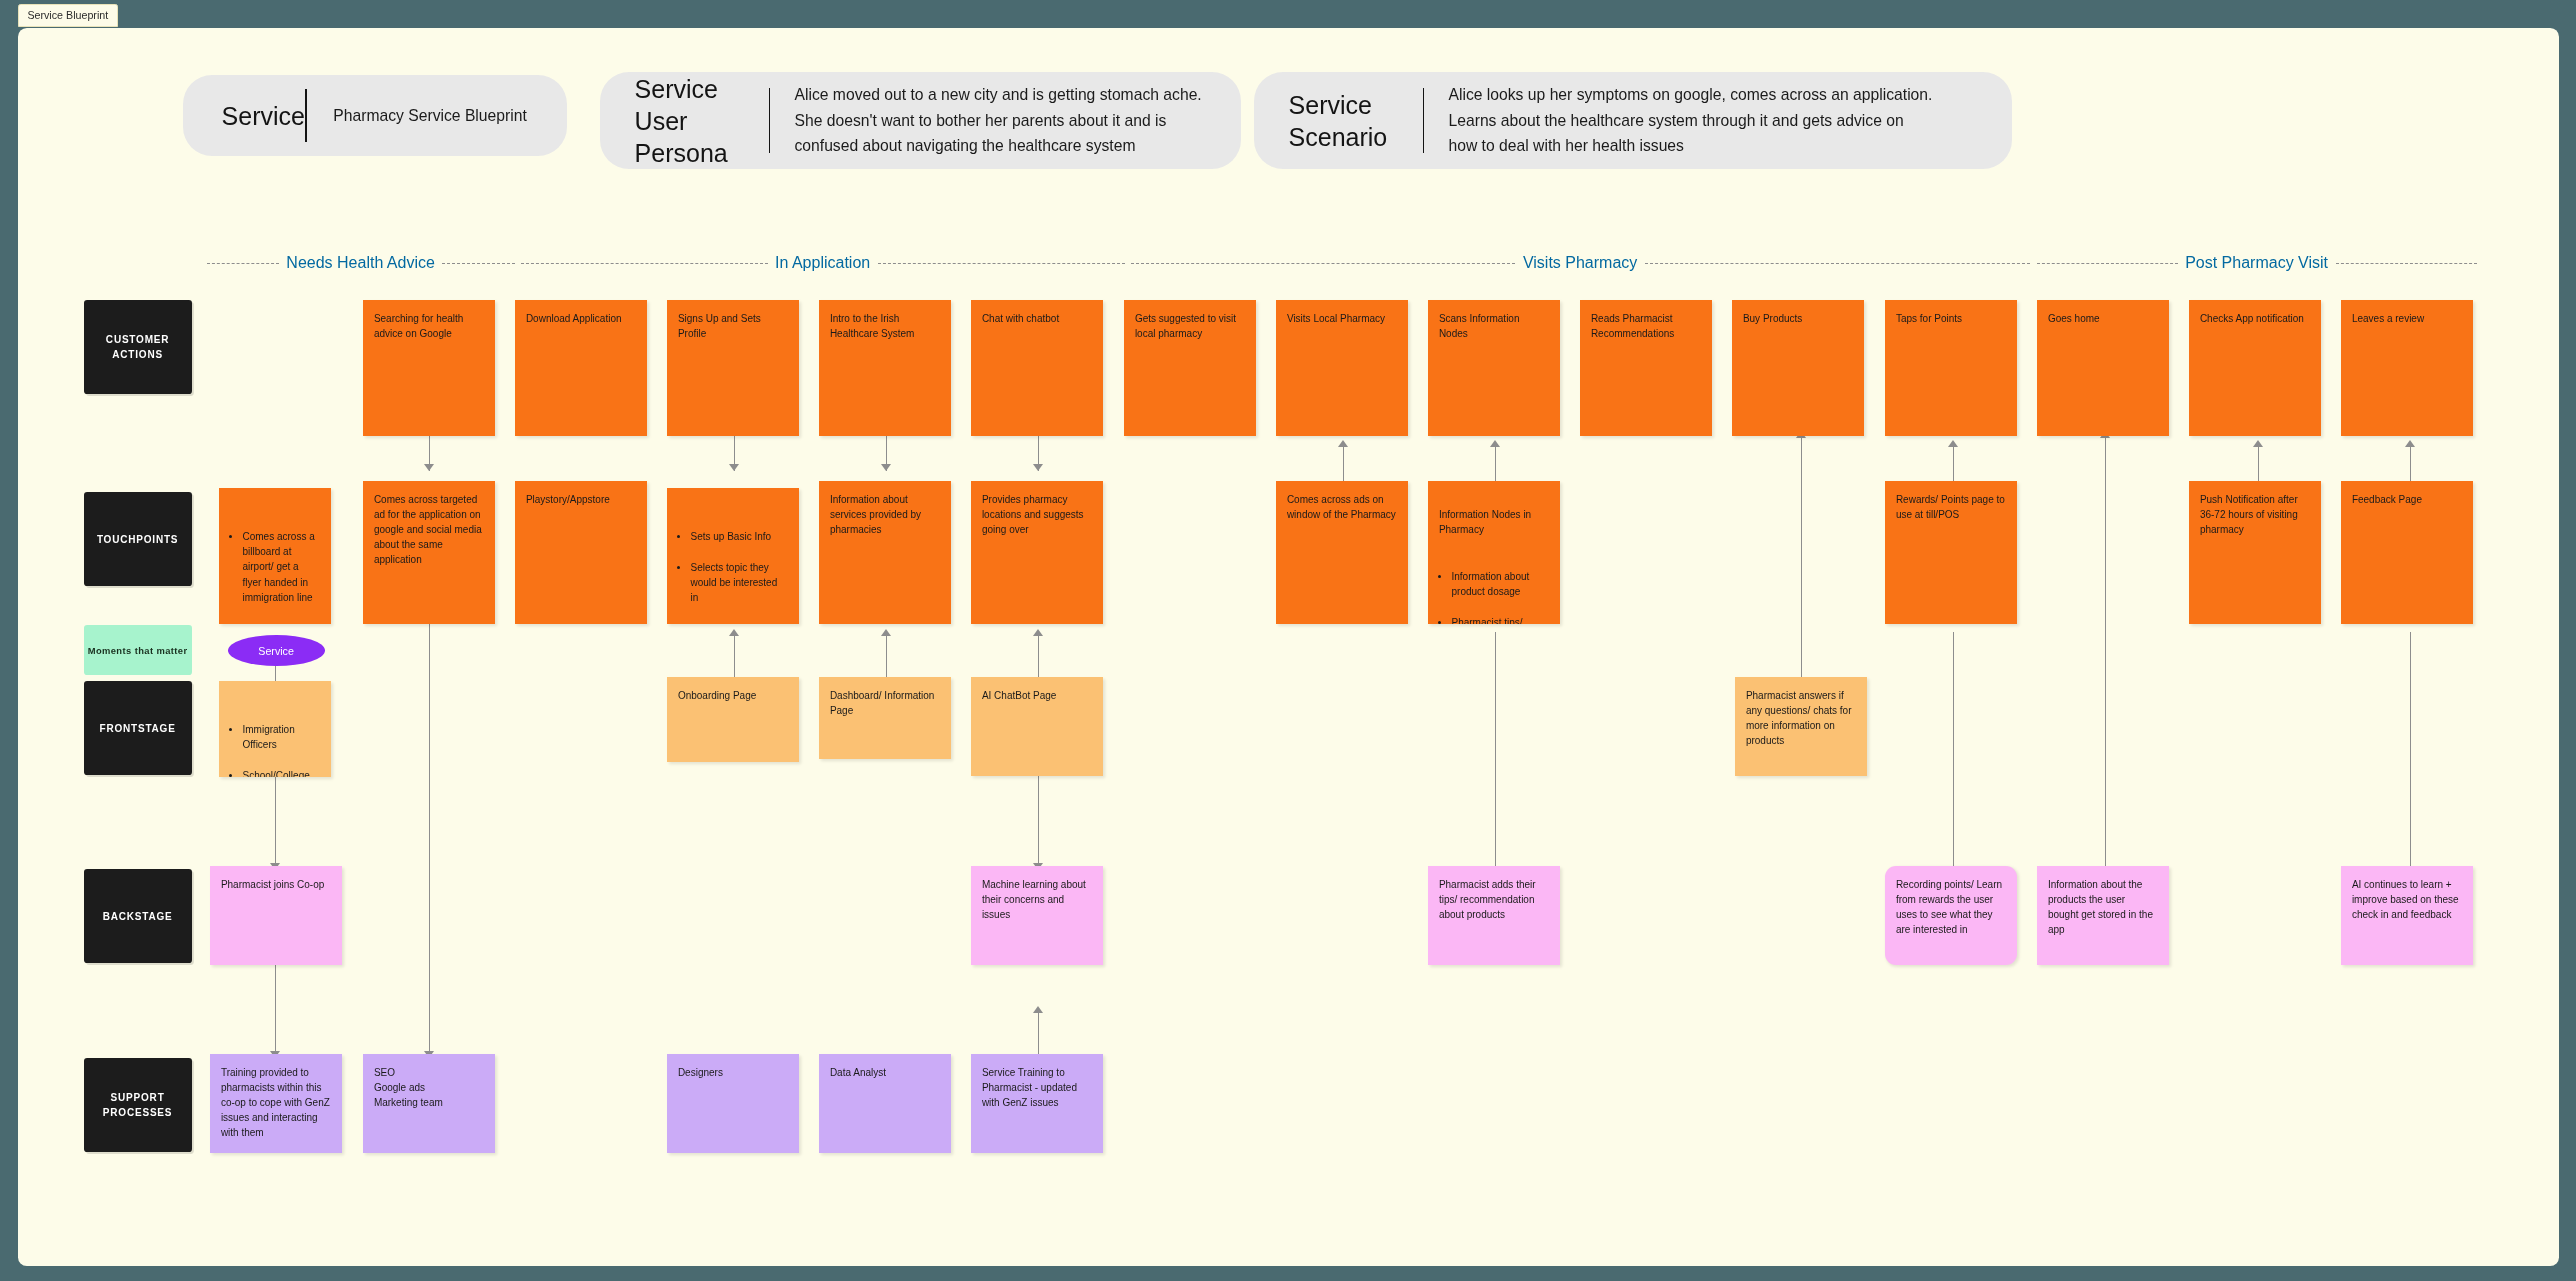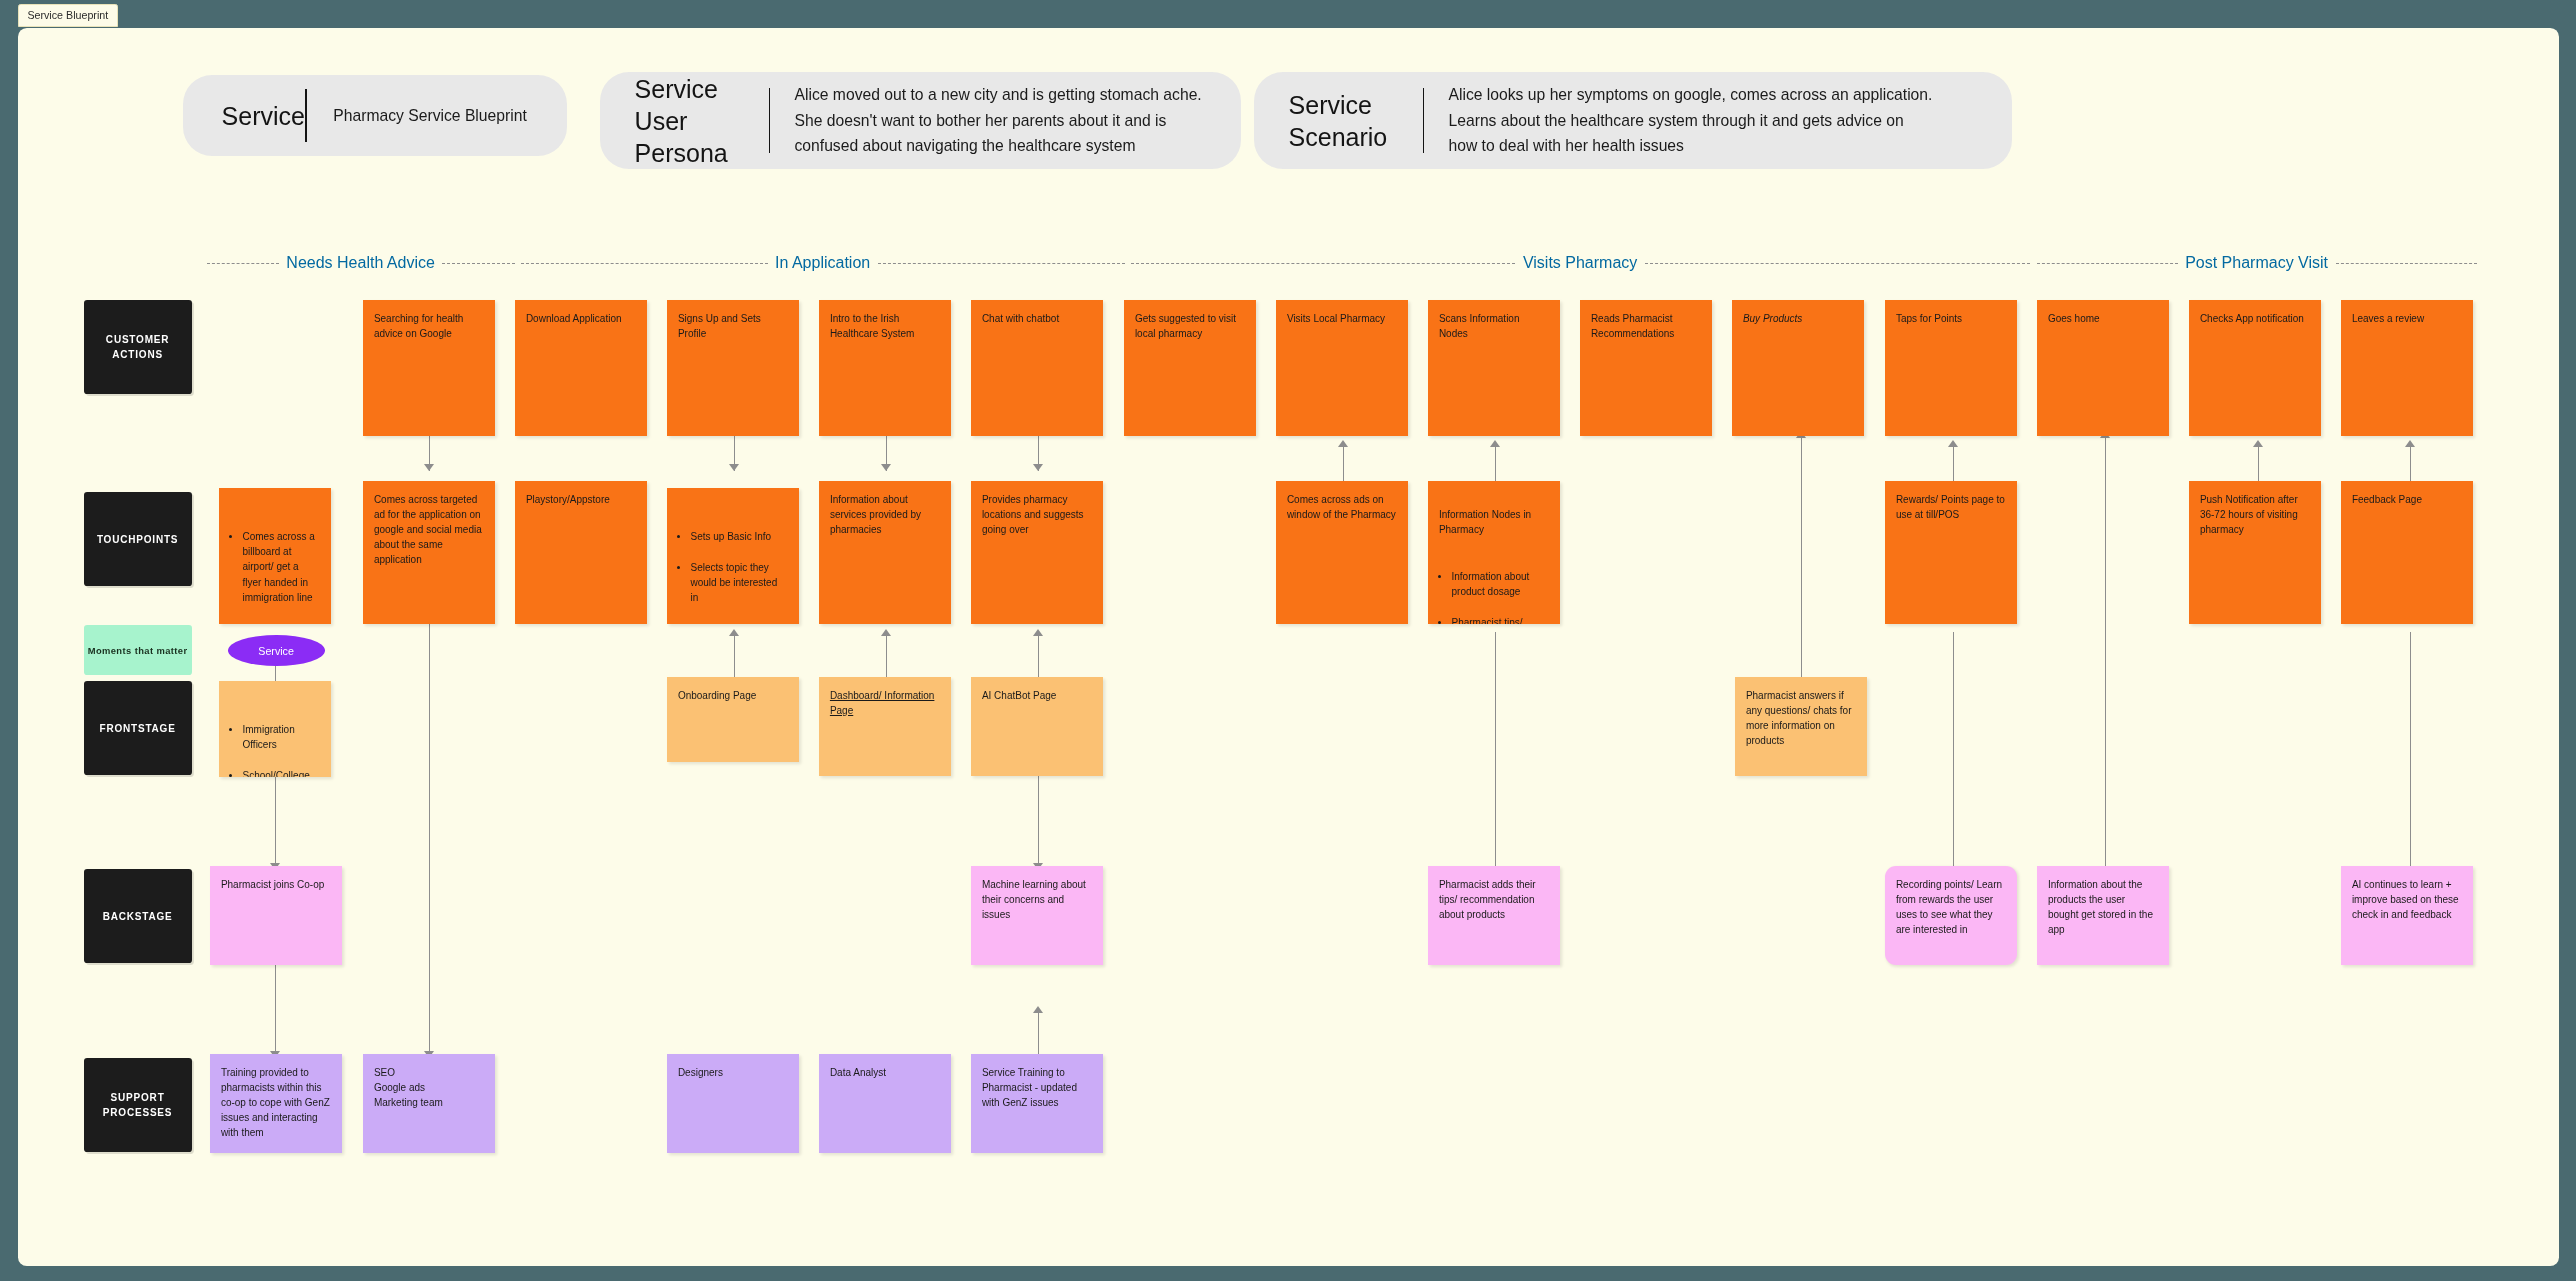--- a/index.html
+++ b/index.html
@@ -221,21 +221,21 @@
 
   <div class="card c-blue" style="left:345px;top:272px;width:132px;height:136px;"><span>Searching for health advice on Google</span></div>
   <div class="card c-blue" style="left:497px;top:272px;width:132px;height:136px;"><span>Download Application</span></div>
   <div class="card c-blue" style="left:649px;top:272px;width:132px;height:136px;"><span>Signs Up and Sets Profile</span></div>
   <div class="card c-blue" style="left:801px;top:272px;width:132px;height:136px;"><span>Intro to the Irish Healthcare System</span></div>
   <div class="card c-blue" style="left:953px;top:272px;width:132px;height:136px;"><span>Chat with chatbot</span></div>
   <div class="card c-blue" style="left:1106px;top:272px;width:132px;height:136px;"><span>Gets suggested to visit local pharmacy</span></div>
   <div class="card c-blue" style="left:1258px;top:272px;width:132px;height:136px;"><span>Visits Local Pharmacy</span></div>
   <div class="card c-blue" style="left:1410px;top:272px;width:132px;height:136px;"><span>Scans Information Nodes</span></div>
   <div class="card c-blue" style="left:1562px;top:272px;width:132px;height:136px;"><span>Reads Pharmacist Recommendations</span></div>
-  <div class="card c-blue" style="left:1714px;top:272px;width:132px;height:136px;font-style:italic;"><span>Buy Products</span></div>
+  <div class="card c-blue" style="left:1714px;top:272px;width:132px;height:136px;"><span>Buy Products</span></div>
   <div class="card c-blue" style="left:1867px;top:272px;width:132px;height:136px;"><span>Taps for Points</span></div>
   <div class="card c-blue" style="left:2019px;top:272px;width:132px;height:136px;"><span>Goes home</span></div>
   <div class="card c-blue" style="left:2171px;top:272px;width:132px;height:136px;"><span>Checks App notification</span></div>
   <div class="card c-blue" style="left:2323px;top:272px;width:132px;height:136px;"><span>Leaves a review</span></div>
 
   <div class="card c-yellow" style="left:201px;top:460px;width:112px;height:136px;">
     <ul>
       <li>Comes across a billboard at airport/ get a flyer handed in immigration line</li>
       <li>Gets a leaflet from school/college</li>
       
@@ -267,21 +267,21 @@
       <span>Service</span>
     </div>
 
   <div class="card c-orange" style="left:201px;top:653px;width:112px;height:96px;">
     <ul>
       <li>Immigration Officers</li>
       <li>School/College onboarding process Incharge</li>
     </ul>
   </div>
   <div class="card c-orange" style="left:649px;top:649px;width:132px;height:85px;"><span>Onboarding Page</span></div>
-  <div class="card c-orange" style="left:801px;top:649px;width:132px;height:99px;text-decoration:underline;"><span>Dashboard/ Information Page</span></div>
+  <div class="card c-orange" style="left:801px;top:649px;width:132px;height:82px;"><span>Dashboard/ Information Page</span></div>
   <div class="card c-orange" style="left:953px;top:649px;width:132px;height:99px;"><span>AI ChatBot Page</span></div>
   <div class="card c-orange" style="left:1717px;top:649px;width:132px;height:99px;"><span>Pharmacist answers if any questions/ chats for more information on products</span></div>
 
   <div class="card c-pink" style="left:192px;top:838px;width:132px;height:99px;"><span>Pharmacist joins Co-op</span></div>
   <div class="card c-pink" style="left:953px;top:838px;width:132px;height:99px;"><span>Machine learning about their concerns and issues</span></div>
   <div class="card c-pink" style="left:1410px;top:838px;width:132px;height:99px;"><span>Pharmacist adds their tips/ recommendation about products</span></div>
   <div class="card c-pink" style="left:1867px;top:838px;width:132px;height:99px;border-radius:11px;"><span>Recording points/ Learn from rewards the user uses to see what they are interested in</span></div>
   <div class="card c-pink" style="left:2019px;top:838px;width:132px;height:99px;"><span>Information about the products the user bought get stored in the app</span></div>
   <div class="card c-pink" style="left:2323px;top:838px;width:132px;height:99px;"><span>AI continues to learn + improve based on these check in and feedback</span></div>
 

